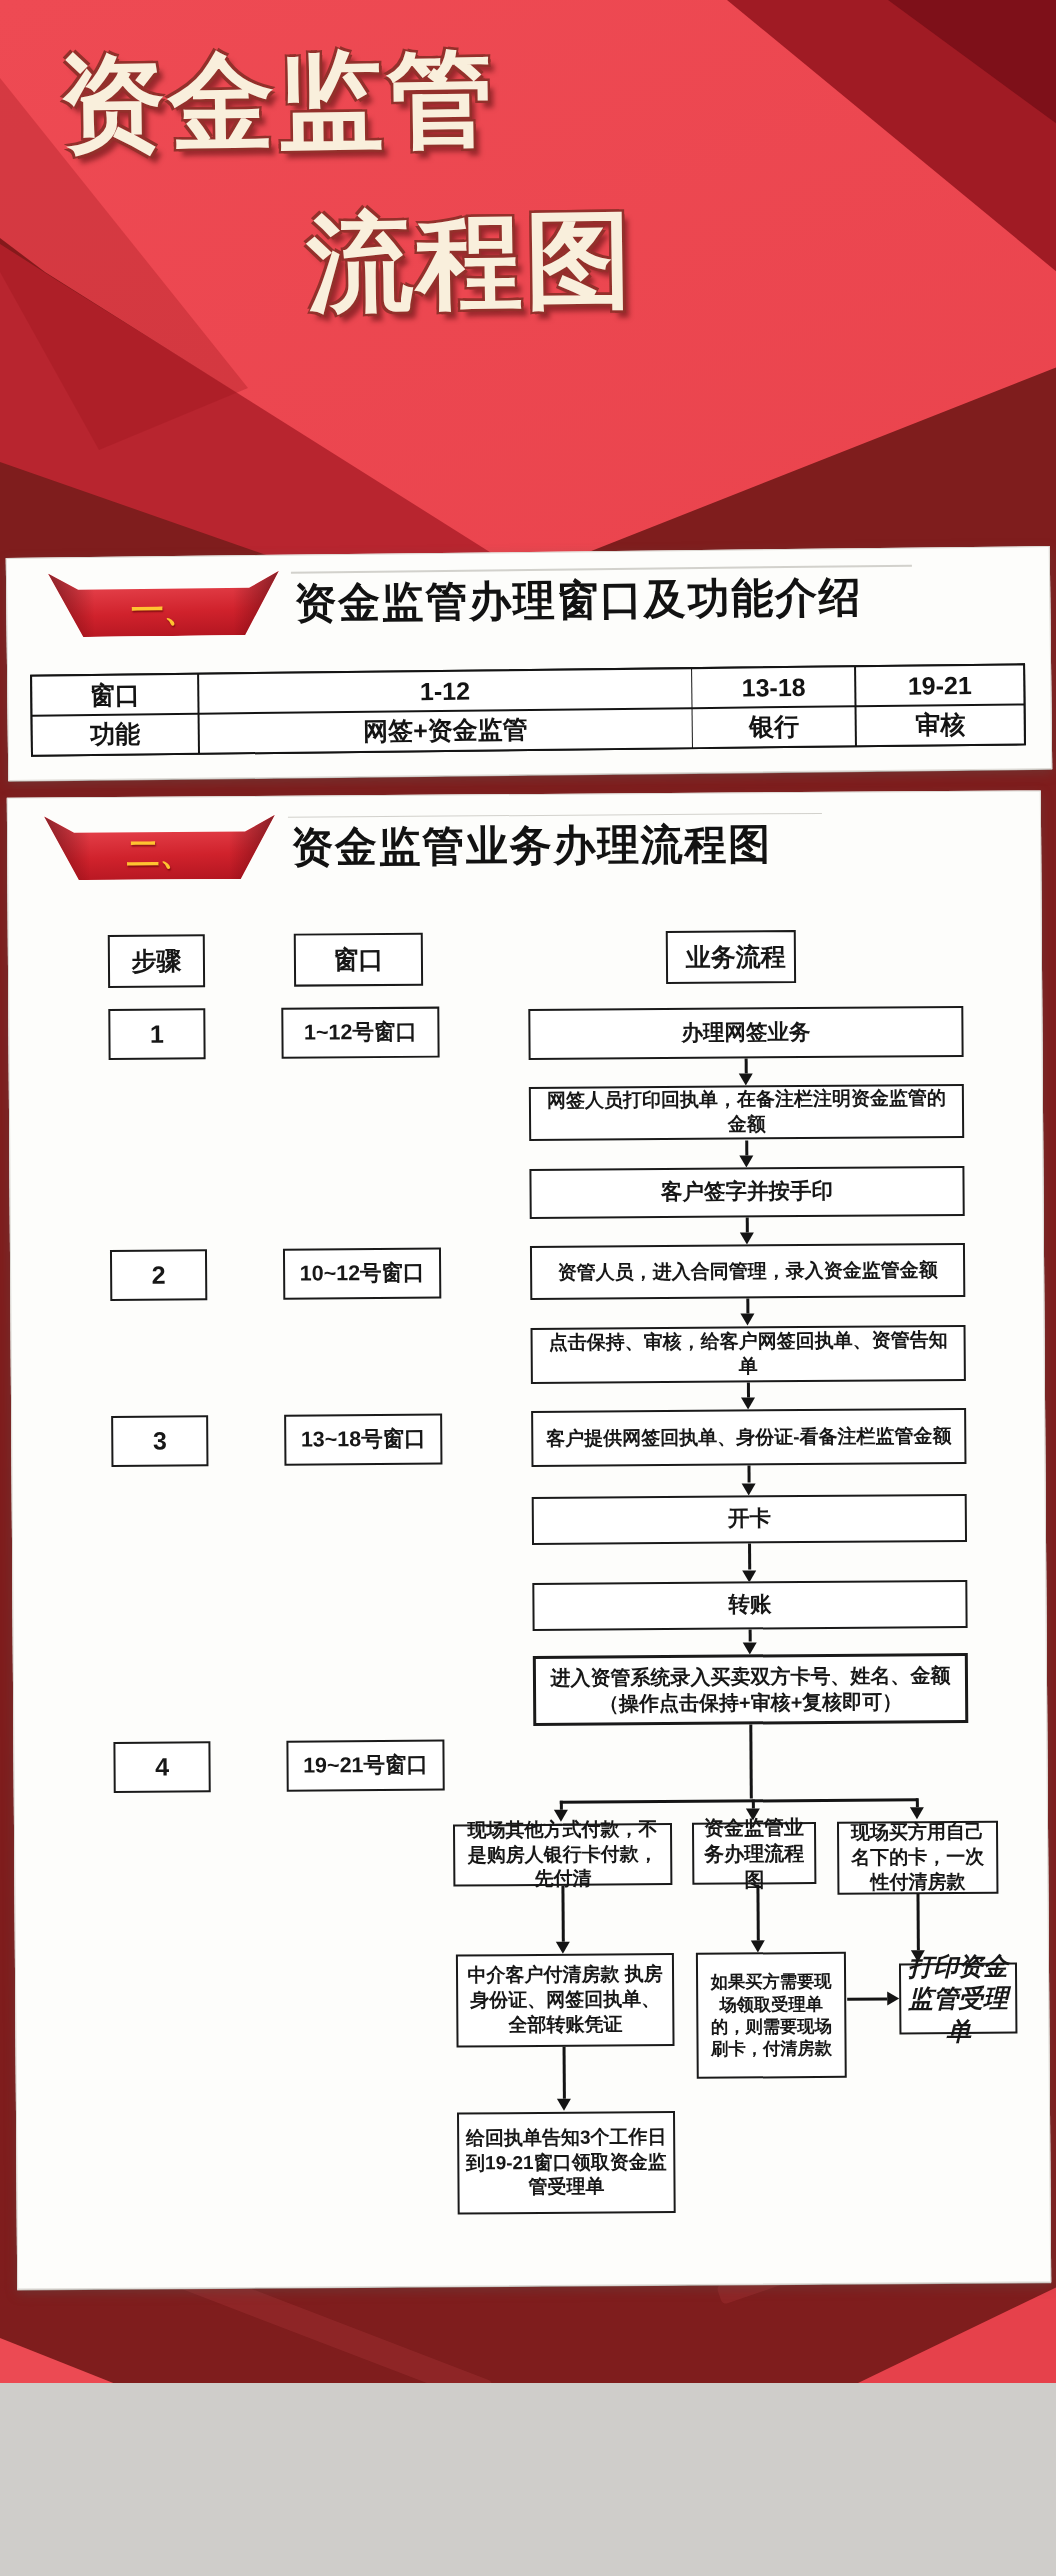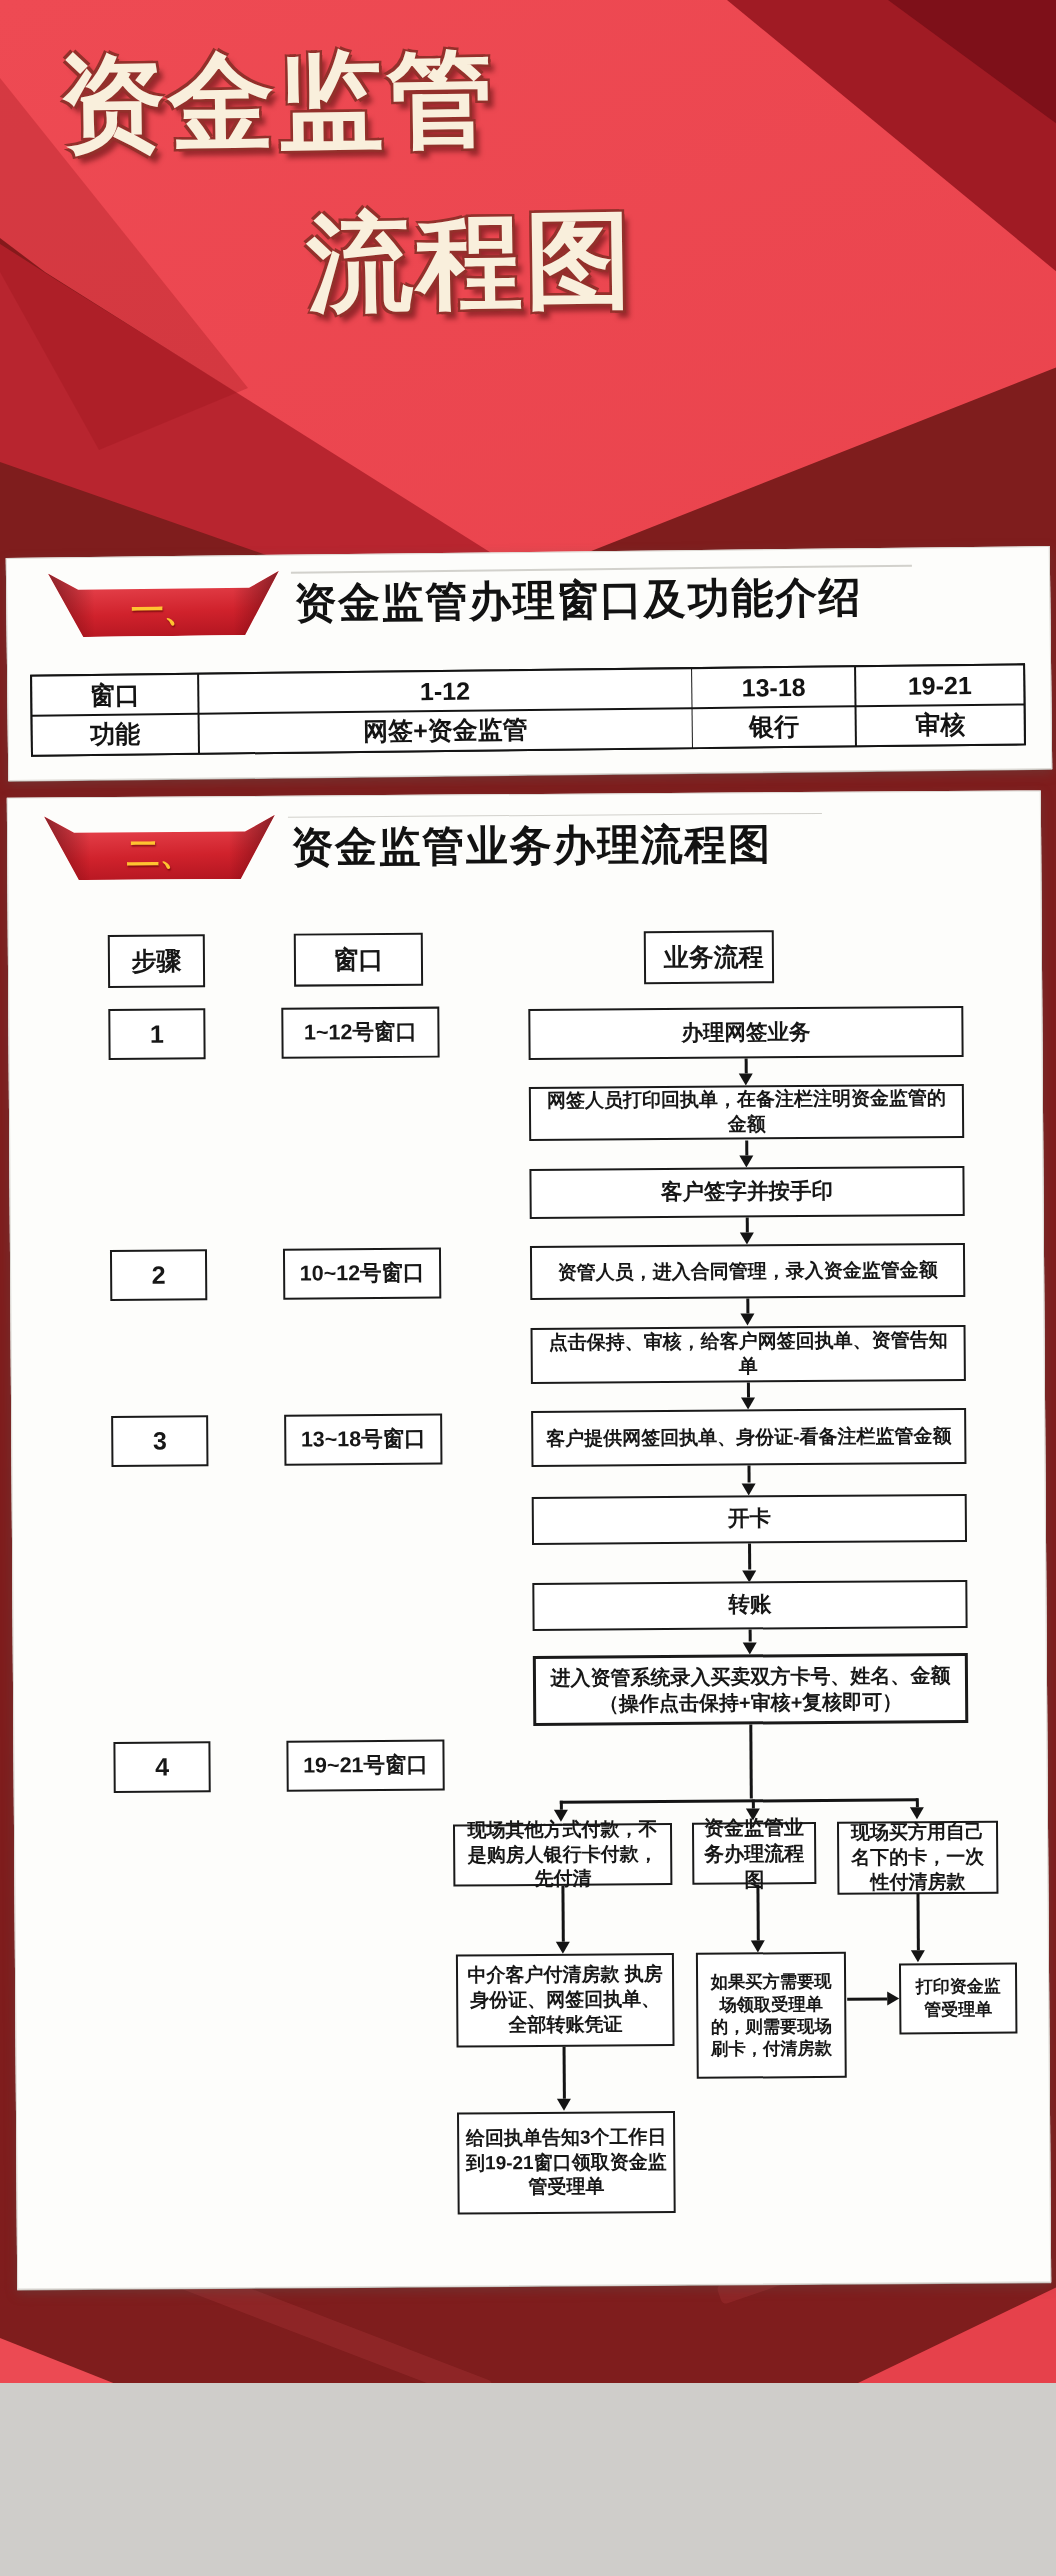--- a/index.html
+++ b/index.html
@@ -112,21 +112,21 @@
 
   <section class="panel panel2">
     <div class="ribbon" style="left:36px;top:18px;">
       <div class="ribbon-body"></div>
       <div class="ribbon-text">二、</div>
     </div>
     <h2 class="sec-title" style="left:283px;top:26.4px;margin:0;">资金监管业务办理流程图</h2>
 
     <div class="fbox hdr" style="left:99px;top:137px;width:97px;height:53px;text-align:right;">步骤</div>
     <div class="fbox hdr" style="left:285px;top:137px;width:129px;height:53px;">窗口</div>
-    <div class="fbox hdr" style="left:635px;top:137px;width:130px;height:53px;padding-left:16px;">业务流程</div>
+    <div class="fbox hdr" style="left:657px;top:137px;width:130px;height:53px;padding-left:16px;">业务流程</div>
 
     <div class="fbox numb" style="left:99px;top:211px;width:97px;height:51px;">1</div>
     <div class="fbox winb" style="left:272px;top:211px;width:158px;height:51px;">1~12号窗口</div>
     <div class="fbox numb" style="left:99px;top:452px;width:97px;height:51px;">2</div>
     <div class="fbox winb" style="left:272px;top:452px;width:158px;height:51px;">10~12号窗口</div>
     <div class="fbox numb" style="left:99px;top:618px;width:97px;height:51px;">3</div>
     <div class="fbox winb" style="left:272px;top:618px;width:158px;height:51px;">13~18号窗口</div>
     <div class="fbox numb" style="left:99px;top:944px;width:97px;height:51px;">4</div>
     <div class="fbox winb" style="left:272px;top:944px;width:158px;height:51px;">19~21号窗口</div>
 
@@ -168,21 +168,21 @@
     <div class="fbox" style="left:438px;top:1029px;width:219px;height:62px;font-size:19px;">现场其他方式付款，不是购房人银行卡付款，先付清</div>
     <div class="fbox" style="left:677px;top:1029px;width:124px;height:62px;font-size:20px;">资金监管业务办理流程图</div>
     <div class="fbox" style="left:822px;top:1029px;width:161px;height:73px;font-size:19px;">现场买方用自己名下的卡，一次性付清房款</div>
 
     <div class="varrow" style="left:546px;top:1091px;height:56px;"></div>
     <div class="varrow" style="left:741px;top:1091px;height:56px;"></div>
     <div class="varrow" style="left:901px;top:1101px;height:57px;"></div>
 
     <div class="fbox" style="left:440px;top:1159px;width:218px;height:93px;font-size:19px;">中介客户付清房款 执房身份证、网签回执单、全部转账凭证</div>
     <div class="fbox" style="left:680px;top:1159px;width:150px;height:126px;font-size:17.3px;">如果买方需要现场领取受理单的，则需要现场刷卡，付清房款</div>
-    <div class="fbox" style="left:883px;top:1171px;width:118px;height:71px;font-size:17px;">打印资金监管受理单</div>
+    <div class="fbox" style="left:883px;top:1171px;width:118px;height:71px;font-size:25px;font-style:italic;">打印资金监管受理单</div>
     <div class="harrow" style="left:831px;top:1205px;width:40px;"></div>
 
     <div class="varrow" style="left:546px;top:1252px;height:52px;"></div>
     <div class="fbox" style="left:440px;top:1317px;width:218px;height:102px;font-size:19px;">给回执单告知3个工作日到19-21窗口领取资金监管受理单</div>
   </section>
 
 </div>
 
 
 </body></html>

